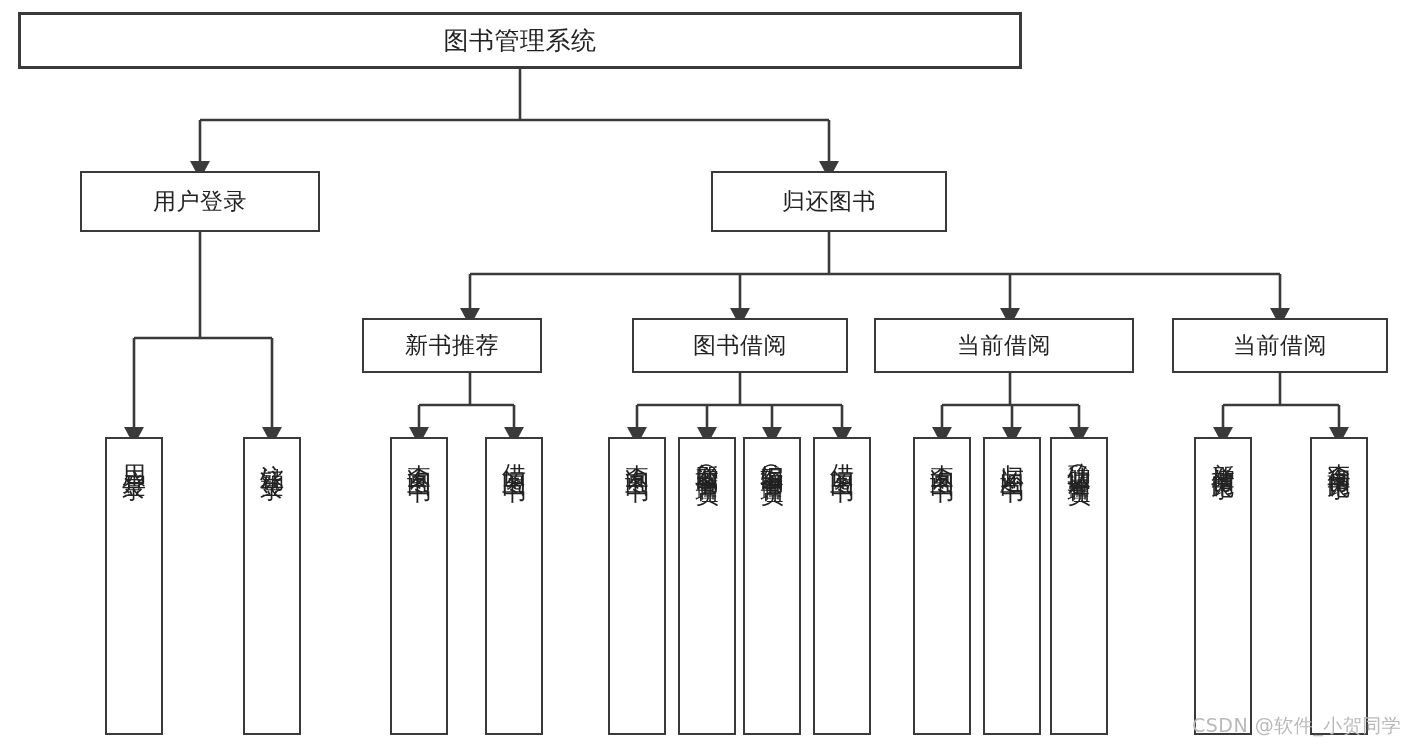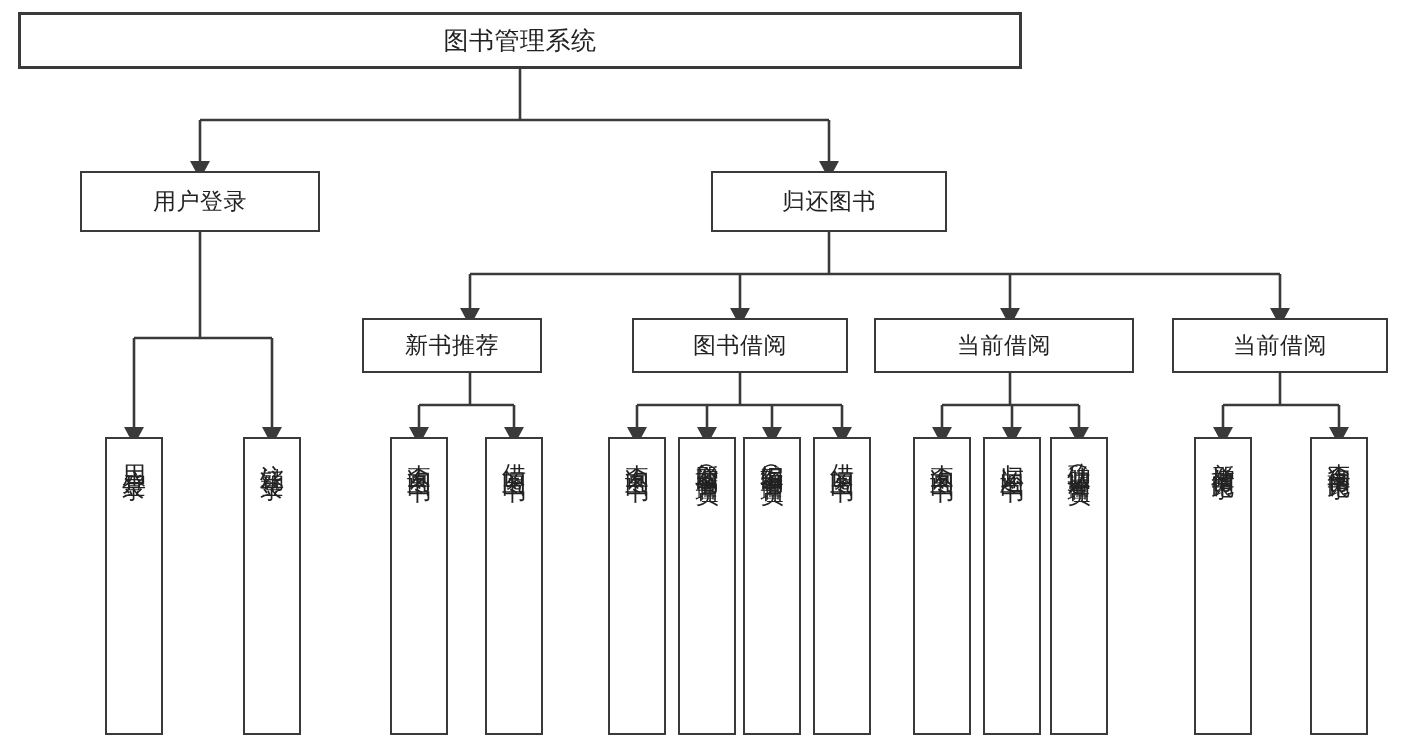--- a/index.html
+++ b/index.html
@@ -178,14 +178,15 @@
         <span class="node-label">确认归还（管理员）</span>
       </div>
       <div class="node-box vertical long leaf" style="left: 1194px; top: 437px; width: 58px; height: 298px;">
         <span class="node-label">新增借阅记录</span>
       </div>
       <div class="node-box vertical long leaf" style="left: 1310px; top: 437px; width: 58px; height: 298px;">
         <span class="node-label">查询借阅记录</span>
       </div>
     </div>
 
+  <div class="watermark" style="left: 1192px; top: 713px;">CSDN @软件_小贺同学</div>
 
 </div>
 
 </body></html>

